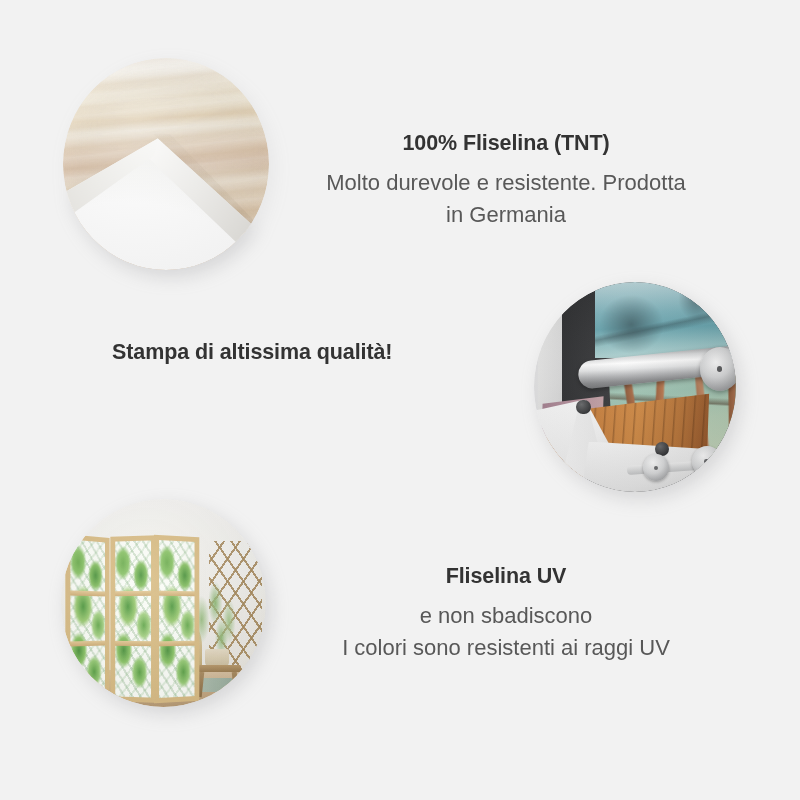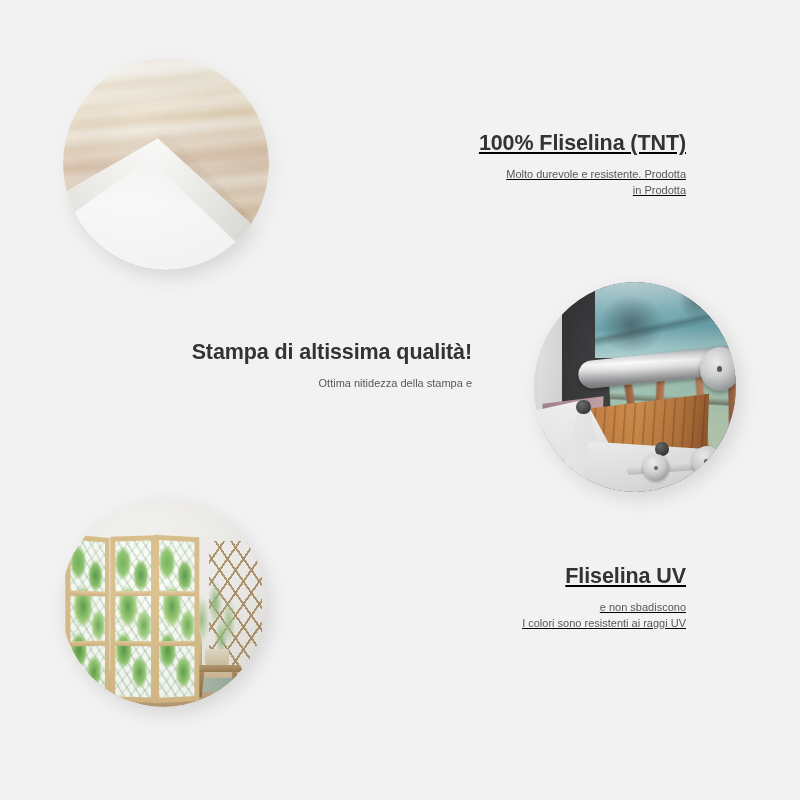--- a/index.html
+++ b/index.html
@@ -44,27 +44,27 @@
   .heading {
     color: #333333;
     font-size: 21.5px;
     font-weight: bold;
     letter-spacing: -0.1px;
     margin: 0 0 11px 0;
     line-height: 1.15;
   }
   .body {
     color: #585858;
-    font-size: 11px;
+    font-size: 22px;
     font-weight: normal;
     line-height: 1.45;
     margin: 0;
   }
-  .align-left  { text-align: right; text-decoration: underline; }
-  .align-right { text-align: right; }
+  .align-left  { text-align: center; }
+  .align-right { }
 
   
   #circle-wallpaper { left: 63px; top: 58px; width: 206px; height: 212px; }
   .wp-base {
     position: absolute; inset: 0;
     background:
       linear-gradient(176deg,
         #f7f2ea 0%,
         #f4ead6 7%,
         #e8cf9b 13%,
@@ -372,21 +372,21 @@
         <div class="wp-crease"></div>
         <div class="wp-flap"></div>
         <div class="wp-flap-left"></div>
         <div class="wp-vignette"></div>
       </div>
     </div>
 
     <div class="textblock align-left" style="left:326px; top:131px; width:360px;">
       <p class="heading">100% Fliselina (TNT)</p>
       <p class="body">Molto durevole e resistente. Prodotta</p>
-      <p class="body">in Prodotta</p>
+      <p class="body">in Germania</p>
     </div>
   </div>
 
   <div class="feature">
 
     <div class="circle-wrap" id="circle-printer">
       <div class="circle">
         <div class="pr-bg"></div>
         <div class="pr-body-left"></div>
         <div class="pr-body"></div>
@@ -406,21 +406,20 @@
         <div class="pr-knob k2"></div>
         <div class="pr-knob k1"></div>
         <div class="pr-wheel w1"></div>
         <div class="pr-wheel w2"></div>
         <div class="pr-vignette"></div>
       </div>
     </div>
 
     <div class="textblock align-right" style="left:112px; top:340px; width:360px;">
       <p class="heading">Stampa di altissima qualità!</p>
-      <p class="body">Ottima nitidezza della stampa e</p>
     </div>
   </div>
 
   <div class="feature">
 
     <div class="circle-wrap" id="circle-divider">
       <div class="circle">
         <div class="rm-wall"></div>
         <div class="rm-floor"></div>
         <div class="rm-trellis"></div>

